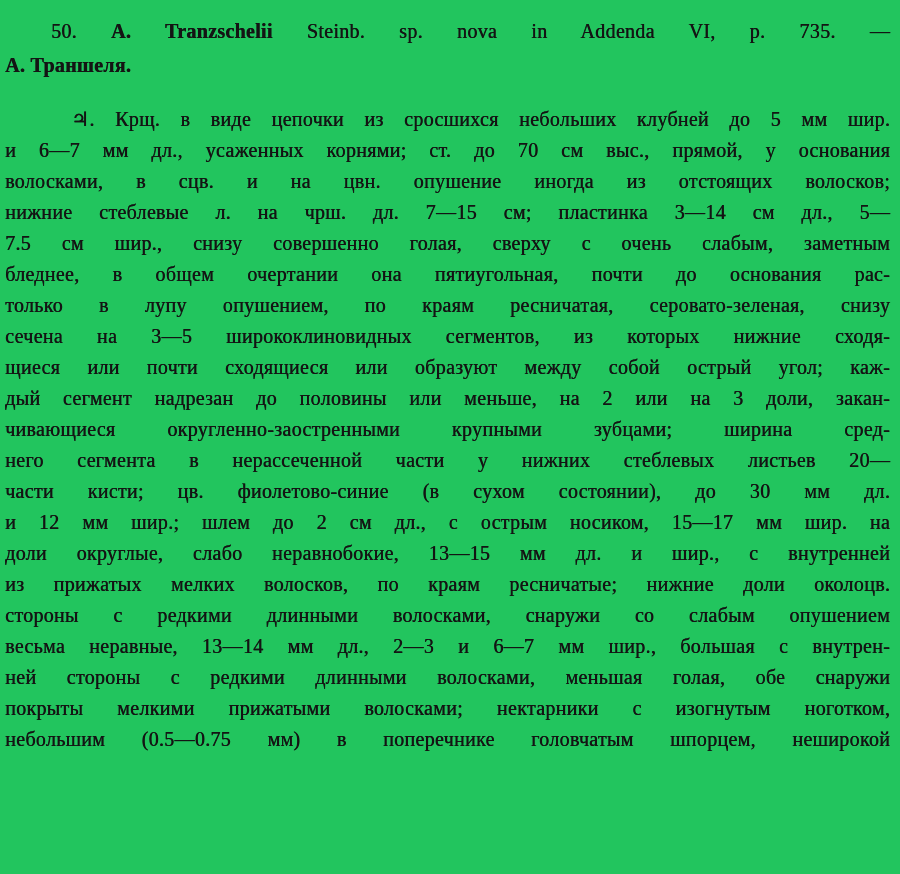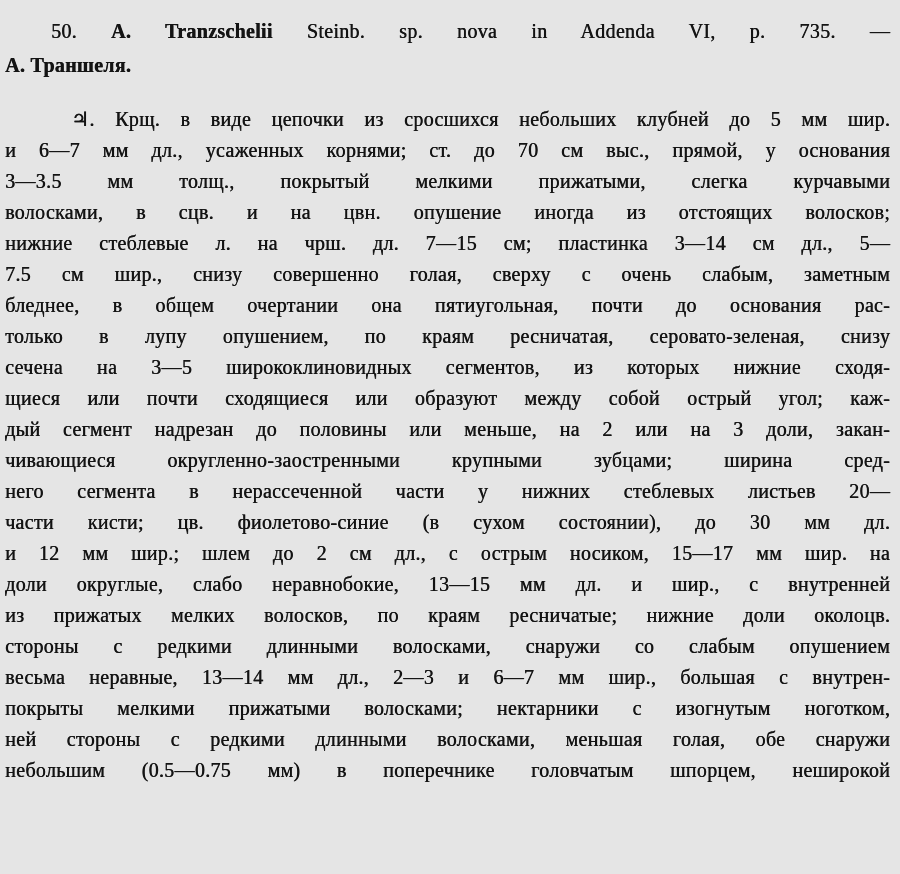--- a/index.html
+++ b/index.html
@@ -4,21 +4,21 @@
 <style>
   html, body {
     margin: 0;
     padding: 0;
     background: #ffffff;
   }
   .page {
     position: relative;
     width: 900px;
     height: 874px;
-    background: #e5e5e5;
+    background: #22c55e;
     color: #141414;
     font-family: "Liberation Serif", "DejaVu Serif", serif;
     font-size: 20px;
     letter-spacing: 0.3px;
     text-shadow: 0.45px 0 0 #141414; 
     box-sizing: border-box;
     padding: 14px 10px 0 5px;
     overflow: hidden;
   }
   .line {
@@ -61,35 +61,34 @@
     <span>Steinb. sp. nova in Addenda VI, p. 735. —</span>
   </div>
 
   <div class="line heading-line2">
     <span>А. Траншеля.</span>
   </div>
 
   <div class="para">
     <div class="line">♃. Крщ. в виде цепочки из сросшихся небольших клубней до 5 мм шир.</div>
     <div class="line">и 6—7 мм дл., усаженных корнями; ст. до 70 см выс., прямой, у основания</div>
-    <div class="line">3—3.5 мм толщ., покрытый мелкими прижатыми, слегка курчавыми</div>
     <div class="line">волосками, в сцв. и на цвн. опушение иногда из отстоящих волосков;</div>
     <div class="line">нижние стеблевые л. на чрш. дл. 7—15 см; пластинка 3—14 см дл., 5—</div>
     <div class="line">7.5 см шир., снизу совершенно голая, сверху с очень слабым, заметным</div>
     <div class="line">бледнее, в общем очертании она пятиугольная, почти до основания рас-</div>
     <div class="line">только в лупу опушением, по краям ресничатая, серовато-зеленая, снизу</div>
     <div class="line">сечена на 3—5 ширококлиновидных сегментов, из которых нижние сходя-</div>
     <div class="line">щиеся или почти сходящиеся или образуют между собой острый угол; каж-</div>
     <div class="line">дый сегмент надрезан до половины или меньше, на 2 или на 3 доли, закан-</div>
     <div class="line">чивающиеся округленно-заостренными крупными зубцами; ширина сред-</div>
     <div class="line">него сегмента в нерассеченной части у нижних стеблевых листьев 20—</div>
     <div class="line">части кисти; цв. фиолетово-синие (в сухом состоянии), до 30 мм дл.</div>
     <div class="line">и 12 мм шир.; шлем до 2 см дл., с острым носиком, 15—17 мм шир. на</div>
     <div class="line">доли округлые, слабо неравнобокие, 13—15 мм дл. и шир., с внутренней</div>
     <div class="line">из прижатых мелких волосков, по краям ресничатые; нижние доли околоцв.</div>
     <div class="line">стороны с редкими длинными волосками, снаружи со слабым опушением</div>
     <div class="line">весьма неравные, 13—14 мм дл., 2—3 и 6—7 мм шир., большая с внутрен-</div>
+    <div class="line">ней стороны с редкими длинными волосками, меньшая голая, обе снаружи</div>
     <div class="line">покрыты мелкими прижатыми волосками; нектарники с изогнутым ноготком,</div>
-    <div class="line">ней стороны с редкими длинными волосками, меньшая голая, обе снаружи</div>
     <div class="line">небольшим (0.5—0.75 мм) в поперечнике головчатым шпорцем, неширокой</div>
   </div>
 
 </div>
 
 </body></html>

